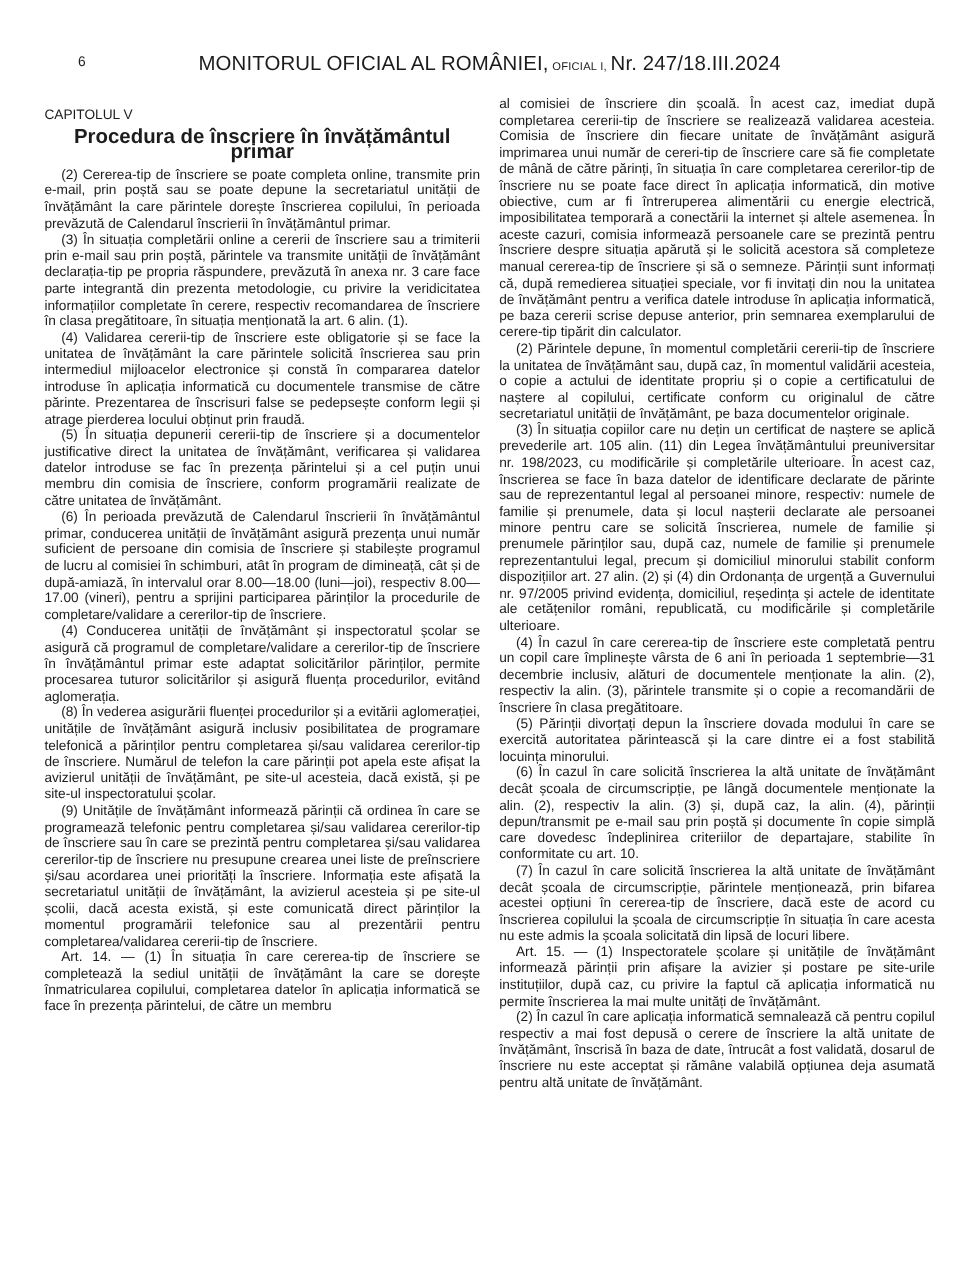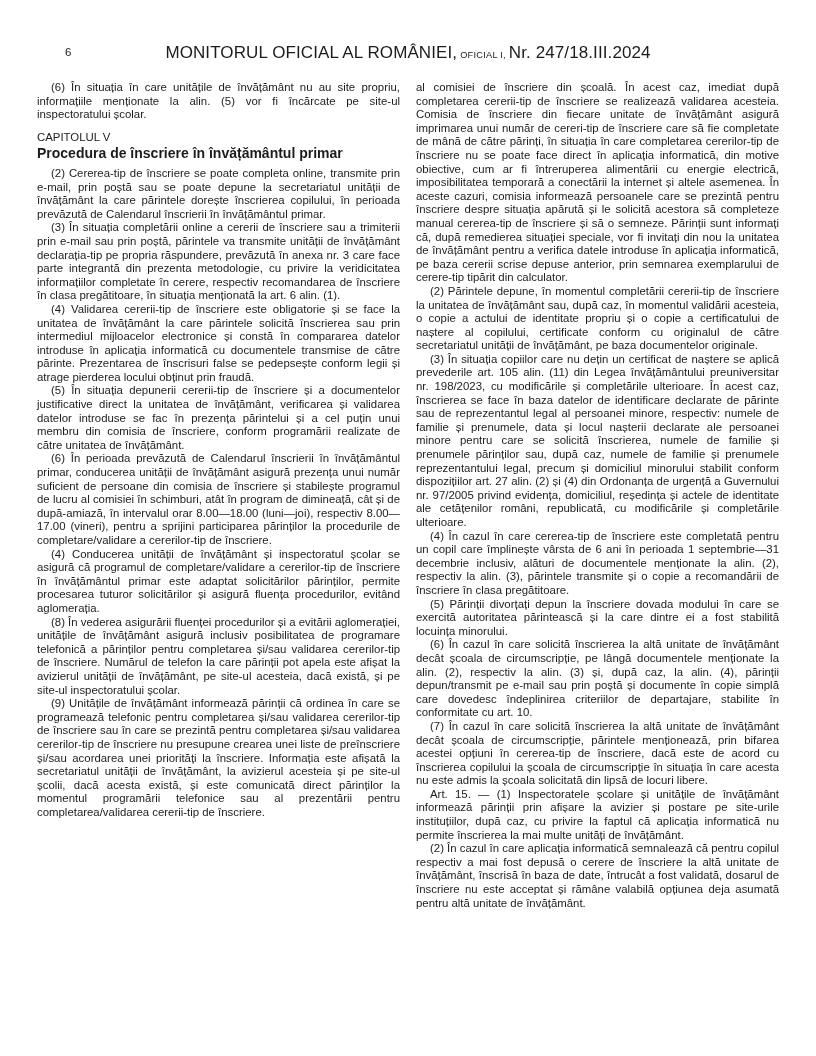--- a/index.html
+++ b/index.html
@@ -53,52 +53,52 @@
   .para.no-indent { text-indent: 0; }
   .chapter {
     margin: 9px 0 3px 0;
     font-size: 11.4px;
     line-height: 13.6px;
     font-weight: normal;
     text-align: left;
   }
   .chapter-title {
     margin: 0 0 6px 0;
-    font-size: 14px;
+    font-size: 17px;
     line-height: 13.6px;
     font-weight: bold;
-    text-align: left;
+    text-align: center;
   }
 </style>
 </head>
 <body>
 
 <div class="page">
 
   <div class="page-header">
     <span class="page-number">6</span>
     <span class="title-main">MONITORUL OFICIAL AL ROMÂNIEI,</span>
     <span class="title-part">OFICIAL I,</span>
     <span class="title-issue">Nr. 247/18.III.2024</span>
   </div>
 
   <div class="columns">
 
     <div class="column">
-      <p class="para">(6) În situația în care unitățile de învățământ nu au site propriu, informațiile menționate la alin. (5) vor fi încărcate pe site-ul inspectoratului școlar.</p>
       <h3 class="chapter">CAPITOLUL V</h3>
       <h4 class="chapter-title">Procedura de înscriere în învățământul primar</h4>
       <p class="para">(2) Cererea-tip de înscriere se poate completa online, transmite prin e-mail, prin poștă sau se poate depune la secretariatul unității de învățământ la care părintele dorește înscrierea copilului, în perioada prevăzută de Calendarul înscrierii în învățământul primar.</p>
       <p class="para">(3) În situația completării online a cererii de înscriere sau a trimiterii prin e-mail sau prin poștă, părintele va transmite unității de învățământ declarația-tip pe propria răspundere, prevăzută în anexa nr. 3 care face parte integrantă din prezenta metodologie, cu privire la veridicitatea informațiilor completate în cerere, respectiv recomandarea de înscriere în clasa pregătitoare, în situația menționată la art. 6 alin. (1).</p>
       <p class="para">(4) Validarea cererii-tip de înscriere este obligatorie și se face la unitatea de învățământ la care părintele solicită înscrierea sau prin intermediul mijloacelor electronice și constă în compararea datelor introduse în aplicația informatică cu documentele transmise de către părinte. Prezentarea de înscrisuri false se pedepsește conform legii și atrage pierderea locului obținut prin fraudă.</p>
       <p class="para">(5) În situația depunerii cererii-tip de înscriere și a documentelor justificative direct la unitatea de învățământ, verificarea și validarea datelor introduse se fac în prezența părintelui și a cel puțin unui membru din comisia de înscriere, conform programării realizate de către unitatea de învățământ.</p>
       <p class="para">(6) În perioada prevăzută de Calendarul înscrierii în învățământul primar, conducerea unității de învățământ asigură prezența unui număr suficient de persoane din comisia de înscriere și stabilește programul de lucru al comisiei în schimburi, atât în program de dimineață, cât și de după-amiază, în intervalul orar 8.00—18.00 (luni—joi), respectiv 8.00—17.00 (vineri), pentru a sprijini participarea părinților la procedurile de completare/validare a cererilor-tip de înscriere.</p>
       <p class="para">(4) Conducerea unității de învățământ și inspectoratul școlar se asigură că programul de completare/validare a cererilor-tip de înscriere în învățământul primar este adaptat solicitărilor părinților, permite procesarea tuturor solicitărilor și asigură fluența procedurilor, evitând aglomerația.</p>
       <p class="para">(8) În vederea asigurării fluenței procedurilor și a evitării aglomerației, unitățile de învățământ asigură inclusiv posibilitatea de programare telefonică a părinților pentru completarea și/sau validarea cererilor-tip de înscriere. Numărul de telefon la care părinții pot apela este afișat la avizierul unității de învățământ, pe site-ul acesteia, dacă există, și pe site-ul inspectoratului școlar.</p>
       <p class="para">(9) Unitățile de învățământ informează părinții că ordinea în care se programează telefonic pentru completarea și/sau validarea cererilor-tip de înscriere sau în care se prezintă pentru completarea și/sau validarea cererilor-tip de înscriere nu presupune crearea unei liste de preînscriere și/sau acordarea unei priorități la înscriere. Informația este afișată la secretariatul unității de învățământ, la avizierul acesteia și pe site-ul școlii, dacă acesta există, și este comunicată direct părinților la momentul programării telefonice sau al prezentării pentru completarea/validarea cererii-tip de înscriere.</p>
+      <p class="para">Art. 14. — (1) În situația în care cererea-tip de înscriere se completează la sediul unității de învățământ la care se dorește înmatricularea copilului, completarea datelor în aplicația informatică se face în prezența părintelui, de către un membru</p>
     </div>
 
     <div class="column">
       <p class="para no-indent">al comisiei de înscriere din școală. În acest caz, imediat după completarea cererii-tip de înscriere se realizează validarea acesteia. Comisia de înscriere din fiecare unitate de învățământ asigură imprimarea unui număr de cereri-tip de înscriere care să fie completate de mână de către părinți, în situația în care completarea cererilor-tip de înscriere nu se poate face direct în aplicația informatică, din motive obiective, cum ar fi întreruperea alimentării cu energie electrică, imposibilitatea temporară a conectării la internet și altele asemenea. În aceste cazuri, comisia informează persoanele care se prezintă pentru înscriere despre situația apărută și le solicită acestora să completeze manual cererea-tip de înscriere și să o semneze. Părinții sunt informați că, după remedierea situației speciale, vor fi invitați din nou la unitatea de învățământ pentru a verifica datele introduse în aplicația informatică, pe baza cererii scrise depuse anterior, prin semnarea exemplarului de cerere-tip tipărit din calculator.</p>
       <p class="para">(2) Părintele depune, în momentul completării cererii-tip de înscriere la unitatea de învățământ sau, după caz, în momentul validării acesteia, o copie a actului de identitate propriu și o copie a certificatului de naștere al copilului, certificate conform cu originalul de către secretariatul unității de învățământ, pe baza documentelor originale.</p>
       <p class="para">(3) În situația copiilor care nu dețin un certificat de naștere se aplică prevederile art. 105 alin. (11) din Legea învățământului preuniversitar nr. 198/2023, cu modificările și completările ulterioare. În acest caz, înscrierea se face în baza datelor de identificare declarate de părinte sau de reprezentantul legal al persoanei minore, respectiv: numele de familie și prenumele, data și locul nașterii declarate ale persoanei minore pentru care se solicită înscrierea, numele de familie și prenumele părinților sau, după caz, numele de familie și prenumele reprezentantului legal, precum și domiciliul minorului stabilit conform dispozițiilor art. 27 alin. (2) și (4) din Ordonanța de urgență a Guvernului nr. 97/2005 privind evidența, domiciliul, reședința și actele de identitate ale cetățenilor români, republicată, cu modificările și completările ulterioare.</p>
       <p class="para">(4) În cazul în care cererea-tip de înscriere este completată pentru un copil care împlinește vârsta de 6 ani în perioada 1 septembrie—31 decembrie inclusiv, alături de documentele menționate la alin. (2), respectiv la alin. (3), părintele transmite și o copie a recomandării de înscriere în clasa pregătitoare.</p>
       <p class="para">(5) Părinții divorțați depun la înscriere dovada modului în care se exercită autoritatea părintească și la care dintre ei a fost stabilită locuința minorului.</p>
       <p class="para">(6) În cazul în care solicită înscrierea la altă unitate de învățământ decât școala de circumscripție, pe lângă documentele menționate la alin. (2), respectiv la alin. (3) și, după caz, la alin. (4), părinții depun/transmit pe e-mail sau prin poștă și documente în copie simplă care dovedesc îndeplinirea criteriilor de departajare, stabilite în conformitate cu art. 10.</p>
       <p class="para">(7) În cazul în care solicită înscrierea la altă unitate de învățământ decât școala de circumscripție, părintele menționează, prin bifarea acestei opțiuni în cererea-tip de înscriere, dacă este de acord cu înscrierea copilului la școala de circumscripție în situația în care acesta nu este admis la școala solicitată din lipsă de locuri libere.</p>

